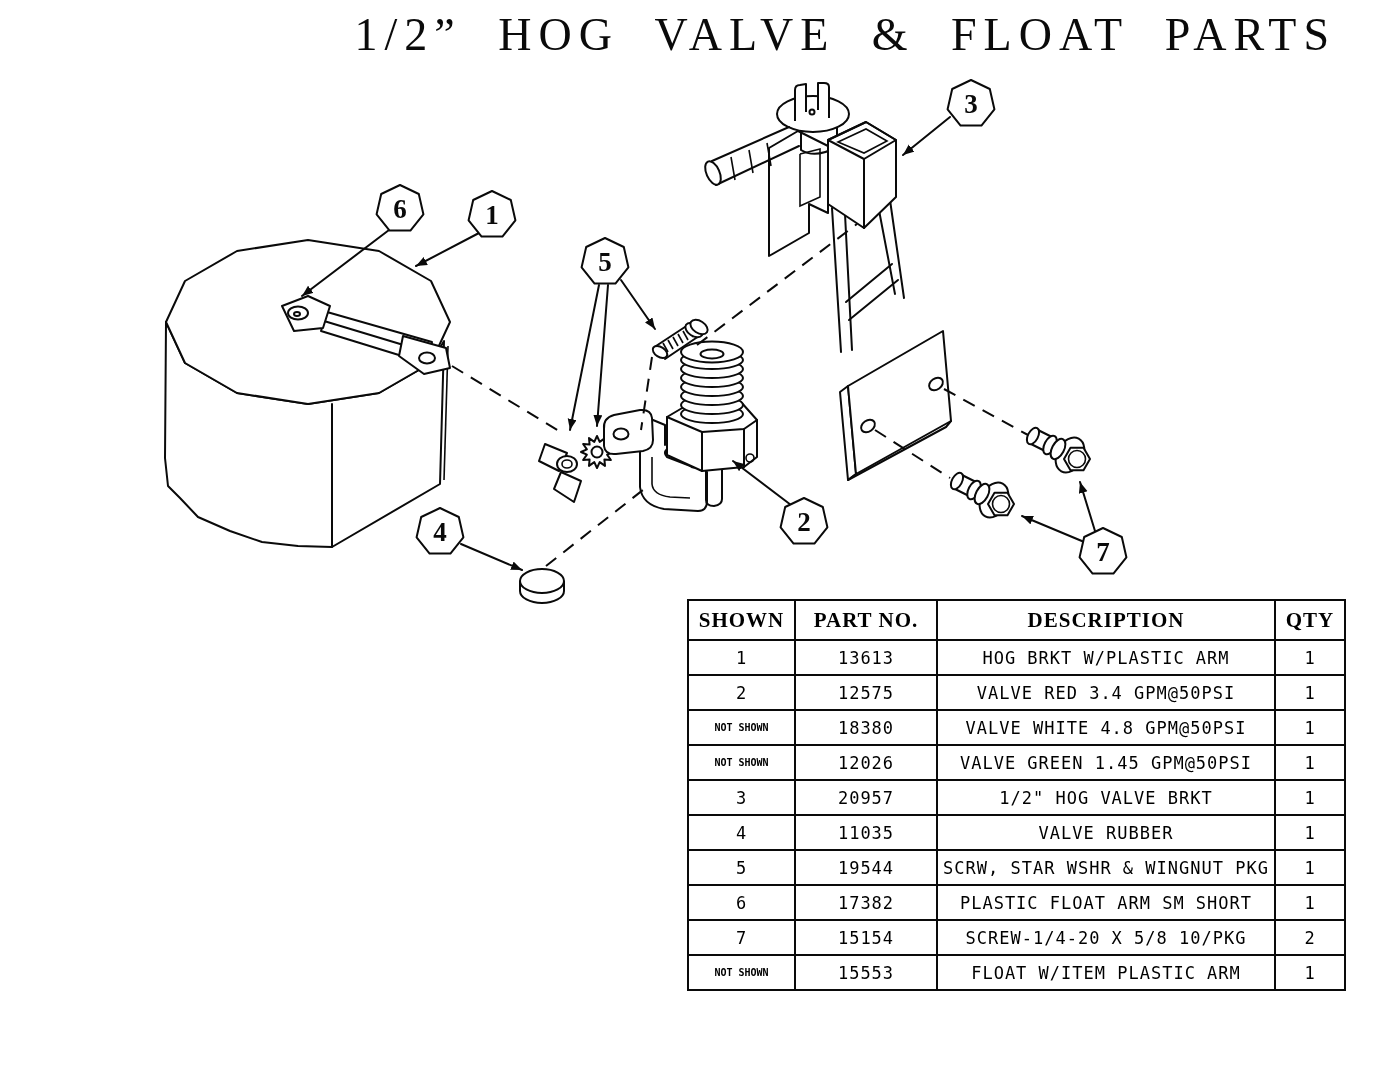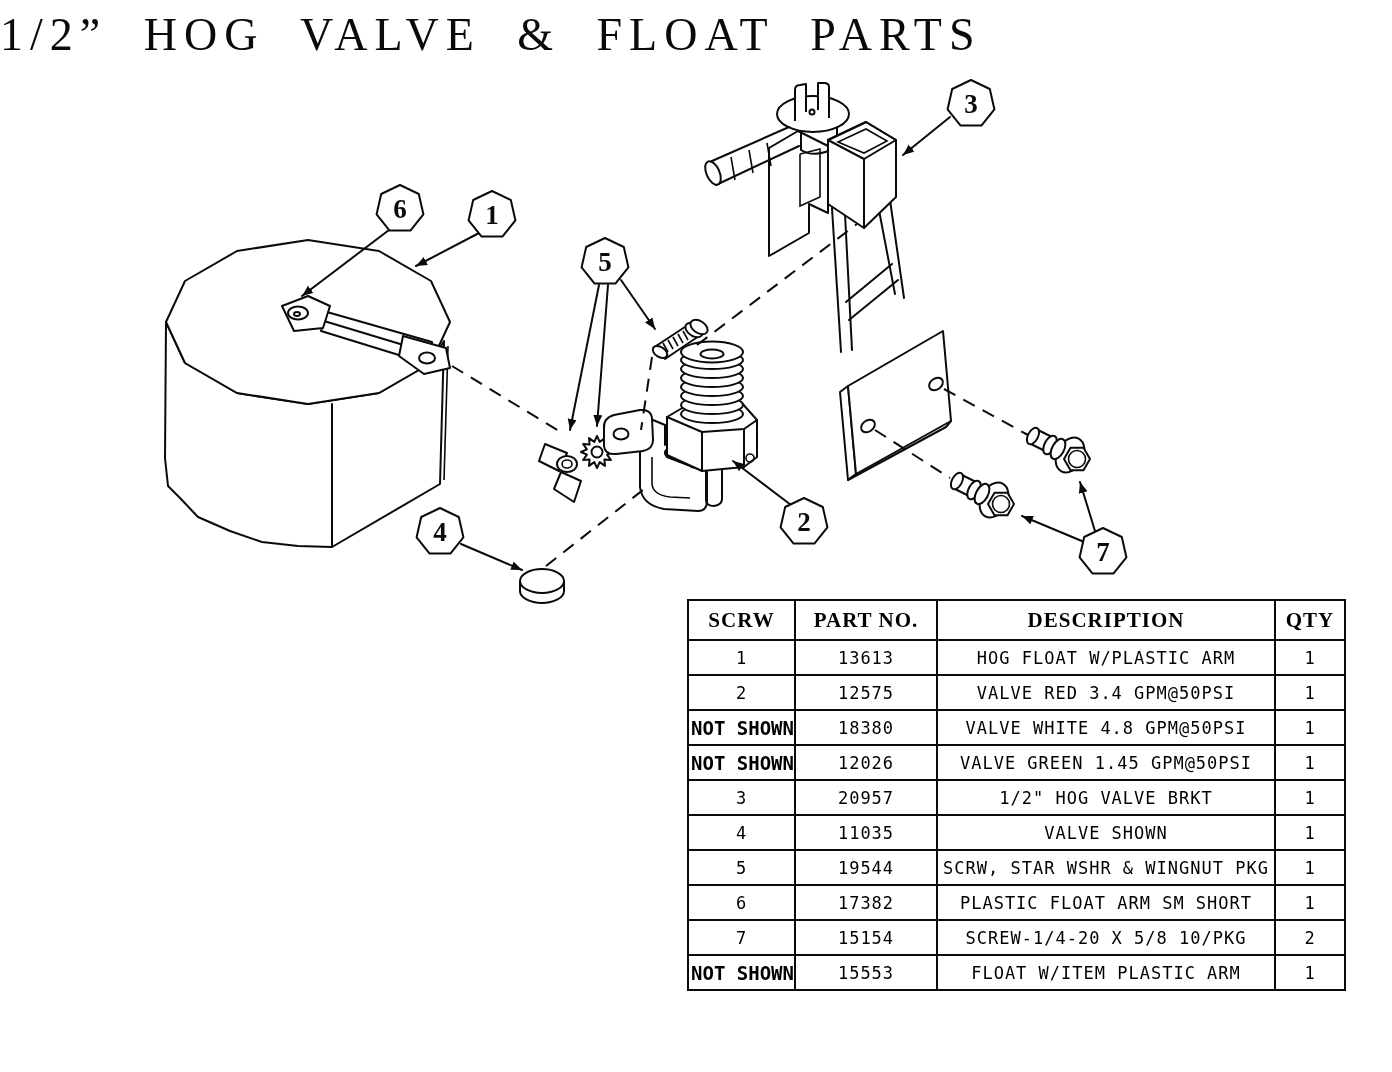--- a/index.html
+++ b/index.html
@@ -1,21 +1,21 @@
 <!DOCTYPE html>
 <html><head>
 <meta charset="utf-8">
 <style>
   html,body{margin:0;padding:0;}
   body{
     width:1392px;height:1072px;position:relative;background:#fff;
     font-family:"Liberation Sans",sans-serif;color:#000;overflow:hidden;
   }
   .drawing-title{
-    position:absolute;top:8px;left:0;width:1336px;text-align:left;
+    position:absolute;top:8px;left:0;width:1336px;text-align:right;
     font-family:"Liberation Serif",serif;font-size:46px;font-weight:500;
     letter-spacing:7px;word-spacing:18px;white-space:nowrap;color:#0a0a0a;
   }
   svg.diagram{position:absolute;left:0;top:0;}
   svg .ln{stroke:#0a0a0a;stroke-width:2;fill:none;stroke-linecap:round;stroke-linejoin:round;}
   svg .fw{stroke:#0a0a0a;stroke-width:2;fill:#fff;stroke-linejoin:round;}
   svg .dash{stroke:#0a0a0a;stroke-width:2;fill:none;stroke-dasharray:13 9;}
   svg .thin{stroke:#0a0a0a;stroke-width:1.6;fill:none;}
   svg text.balloon-num{
     font-family:"Liberation Serif",serif;font-size:27px;font-weight:600;
@@ -30,21 +30,21 @@
     padding:0 2px;overflow:hidden;white-space:nowrap;
   }
   .parts-table th{
     height:38px;font-family:"Liberation Serif",serif;
     font-size:21px;font-weight:bold;letter-spacing:1px;
   }
   .parts-table td{
     height:33px;font-family:"DejaVu Sans Mono",monospace;
     font-size:17px;letter-spacing:1px;
   }
-  .parts-table td.narrow{font-size:19px;letter-spacing:0;font-weight:bold;}
+  .parts-table td.narrow{font-size:10px;letter-spacing:0;font-weight:bold;}
 </style>
 </head>
 <body>
 
 <div class="drawing-title">1/2”  HOG  VALVE  &amp;  FLOAT  PARTS</div>
 
 <svg class="diagram" width="1392" height="620" viewBox="0 0 1392 620">
   <defs>
     <marker id="arrow" markerWidth="13" markerHeight="10" refX="11" refY="4.5" orient="auto" markerUnits="userSpaceOnUse">
       <path d="M0,0 L11,4.5 L0,9 Z" fill="#0a0a0a"></path>
@@ -244,31 +244,31 @@
 
 <table class="parts-table">
   <colgroup>
     <col style="width:107px">
       <col style="width:142px">
       <col style="width:338px">
       <col style="width:70px">
   </colgroup>
   <thead>
     <tr>
-      <th>SCRW</th>
+      <th>SHOWN</th>
       <th>PART NO.</th>
       <th>DESCRIPTION</th>
       <th>QTY</th>
     </tr>
   </thead>
   <tbody>
       <tr>
         <td>1</td>
         <td>13613</td>
-        <td>HOG FLOAT W/PLASTIC ARM</td>
+        <td>HOG BRKT W/PLASTIC ARM</td>
         <td>1</td>
       </tr>
       <tr>
         <td>2</td>
         <td>12575</td>
         <td>VALVE RED 3.4 GPM@50PSI</td>
         <td>1</td>
       </tr>
       <tr>
         <td class="narrow">NOT SHOWN</td>
@@ -284,21 +284,21 @@
       </tr>
       <tr>
         <td>3</td>
         <td>20957</td>
         <td>1/2" HOG VALVE BRKT</td>
         <td>1</td>
       </tr>
       <tr>
         <td>4</td>
         <td>11035</td>
-        <td>VALVE SHOWN</td>
+        <td>VALVE RUBBER</td>
         <td>1</td>
       </tr>
       <tr>
         <td>5</td>
         <td>19544</td>
         <td>SCRW, STAR WSHR &amp; WINGNUT PKG</td>
         <td>1</td>
       </tr>
       <tr>
         <td>6</td>

